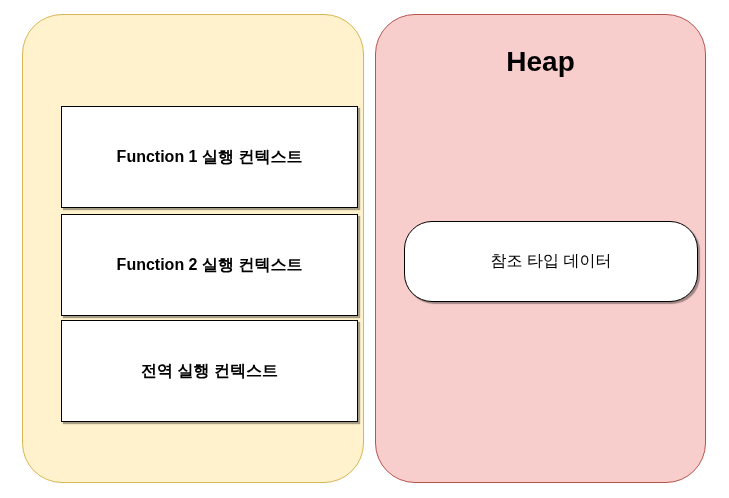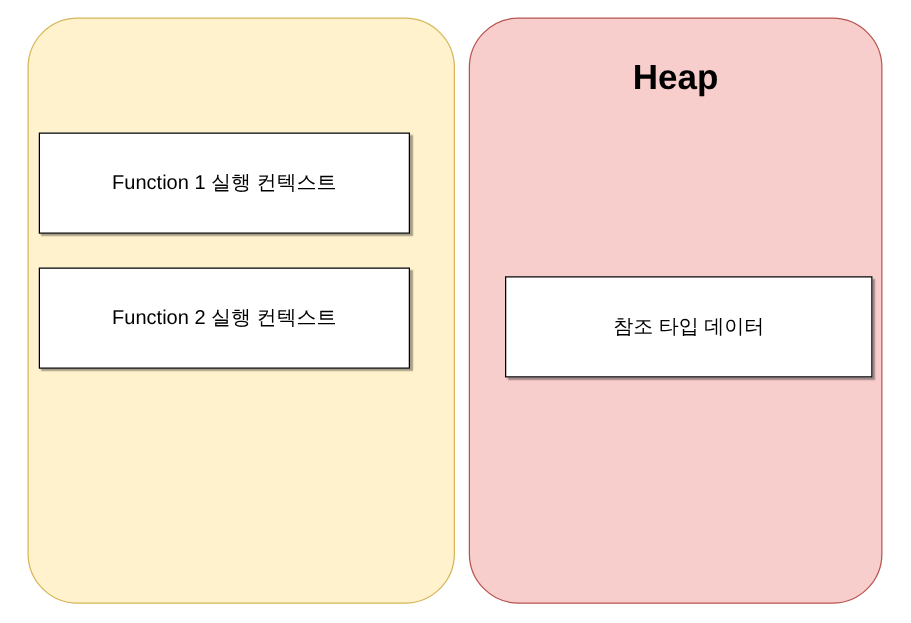--- a/index.html
+++ b/index.html
@@ -52,49 +52,54 @@
     box-sizing: border-box;
     box-shadow: 2px 2px 1px rgba(0,0,0,0.35);
     display: flex;
     align-items: center;
     justify-content: center;
     text-align: center;
     font-size: 16px;
     color: #000000;
   }
   .stack .node {
-    left: 8px;
+    left: 38px;
     width: 297px;
-    height: 81px;
+    height: 102px;
+    font-weight: bold;
   }
   .node.frame-1 { top: 91px; }
   .node.frame-2 { top: 199px; text-align: right; }
   .node.frame-3 { top: 305px; }
   .heap .node.heap-data {
     left: 28px;
     top: 206px;
     width: 294px;
     height: 81px;
+    border-radius: 28px;
   }
 </style>
 </head>
 <body>
 
 <div class="canvas">
 
   <div class="region stack">
 
     <div class="node frame-1">
       <span>Function 1 실행 컨텍스트</span>
     </div>
 
     <div class="node frame-2">
       <span>Function 2 실행 컨텍스트</span>
     </div>
 
+    <div class="node frame-3">
+      <span>전역 실행 컨텍스트</span>
+    </div>
   </div>
 
   <div class="region heap">
     <div class="region-title">Heap</div>
 
     <div class="node heap-data">
       <span>참조 타입 데이터</span>
     </div>
   </div>
 

